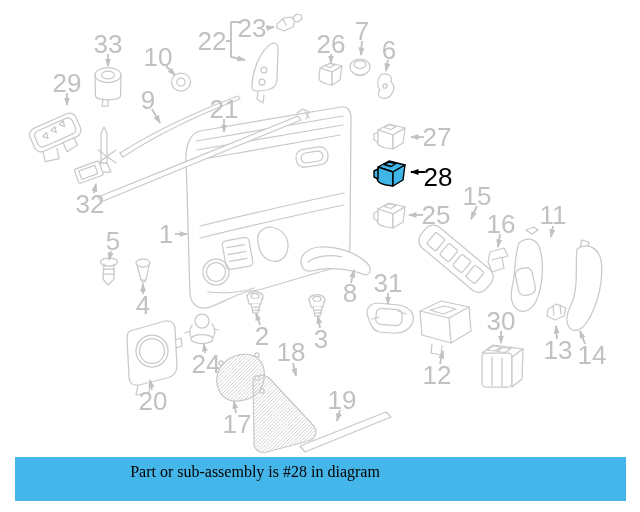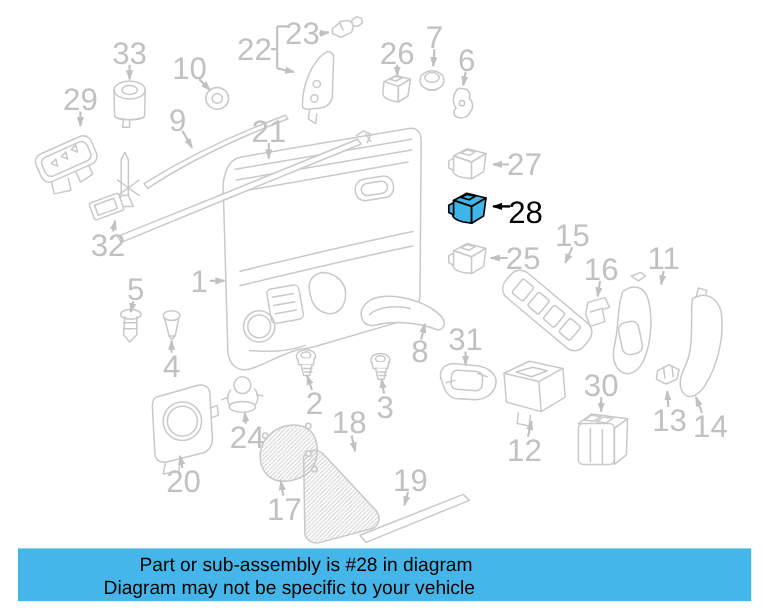--- a/index.html
+++ b/index.html
@@ -9,21 +9,21 @@
   .part{fill:#fff;stroke:var(--line);stroke-width:1.25;stroke-linejoin:round;stroke-linecap:round;}
   .part .nofill{fill:none;}
   .plabel{fill:var(--label);font-family:"Liberation Sans",sans-serif;font-size:26px;
           text-anchor:middle;dominant-baseline:central;}
   .plabel.hl{fill:var(--accent-outline);}
   .arrow{stroke:var(--label);stroke-width:1.8;fill:none;}
   .arrow.hl{stroke:var(--accent-outline);stroke-width:2;}
   .bracket{stroke:var(--label);stroke-width:1.8;fill:none;}
   .hl-part{fill:var(--accent);stroke:var(--accent-outline);stroke-width:1.4;stroke-linejoin:round;}
   #banner{position:absolute;left:15px;top:457px;width:611px;height:44px;
-          background:var(--banner-bg);color:var(--banner-text);}
+          background:var(--banner-bg);color:var(--banner-text);font-family:Liberation Serif, serif;}
   .banner-line{position:absolute;white-space:nowrap;font-size:16px;transform:translateX(-50%);}
   #banner-line-1{left:240px;top:6px;}
   #banner-line-2{left:226px;top:25px;}
 </style>
 </head>
 <body>
 
 <div id="stage">
 
 <svg id="diagram-svg" width="640" height="512" viewBox="0 0 640 512">
@@ -328,16 +328,15 @@
         <text x="388" y="283" class="plabel">31</text>
         <line x1="94" y1="193" x2="96" y2="184" class="arrow" marker-end="url(#ah-g)"></line>
         <text x="90" y="204" class="plabel">32</text>
         <line x1="108" y1="54" x2="108" y2="66" class="arrow" marker-end="url(#ah-g)"></line>
         <text x="108" y="44" class="plabel">33</text>
       </g>
 </svg>
 
 <div id="banner">
   <div class="banner-line" id="banner-line-1">Part or sub-assembly is #28 in diagram</div>
-  <div class="banner-line" id="banner-line-2">Diagram may not be specific to your vehicle</div>
 </div>
 
 </div>
 
 </body></html>

